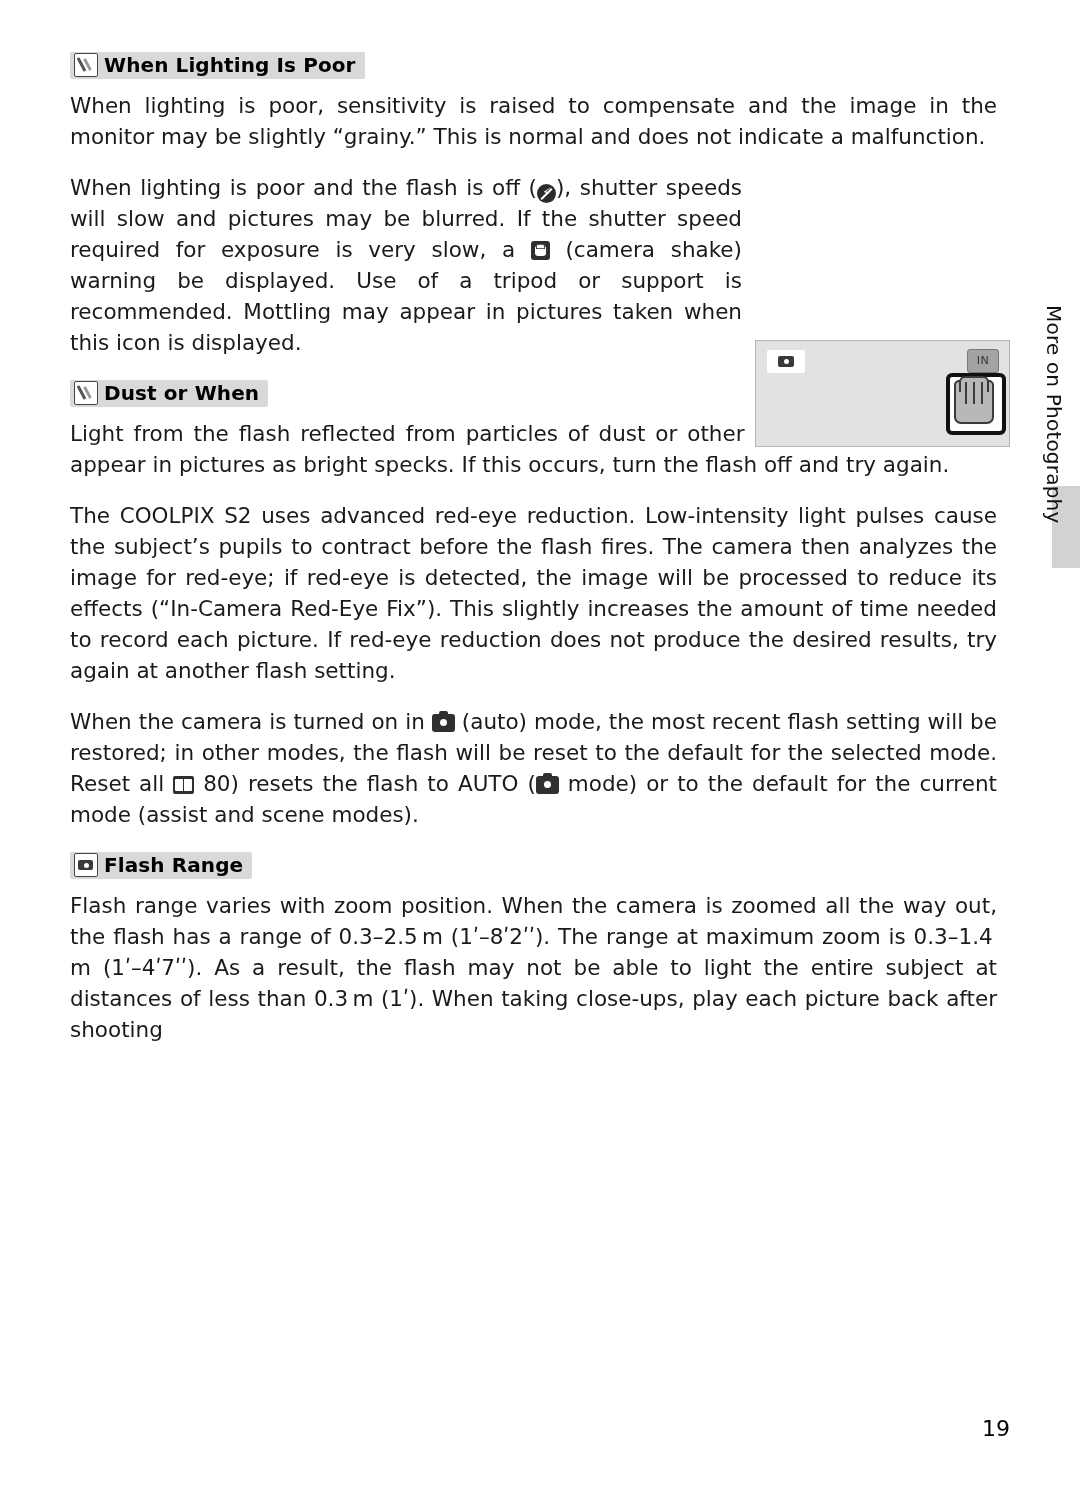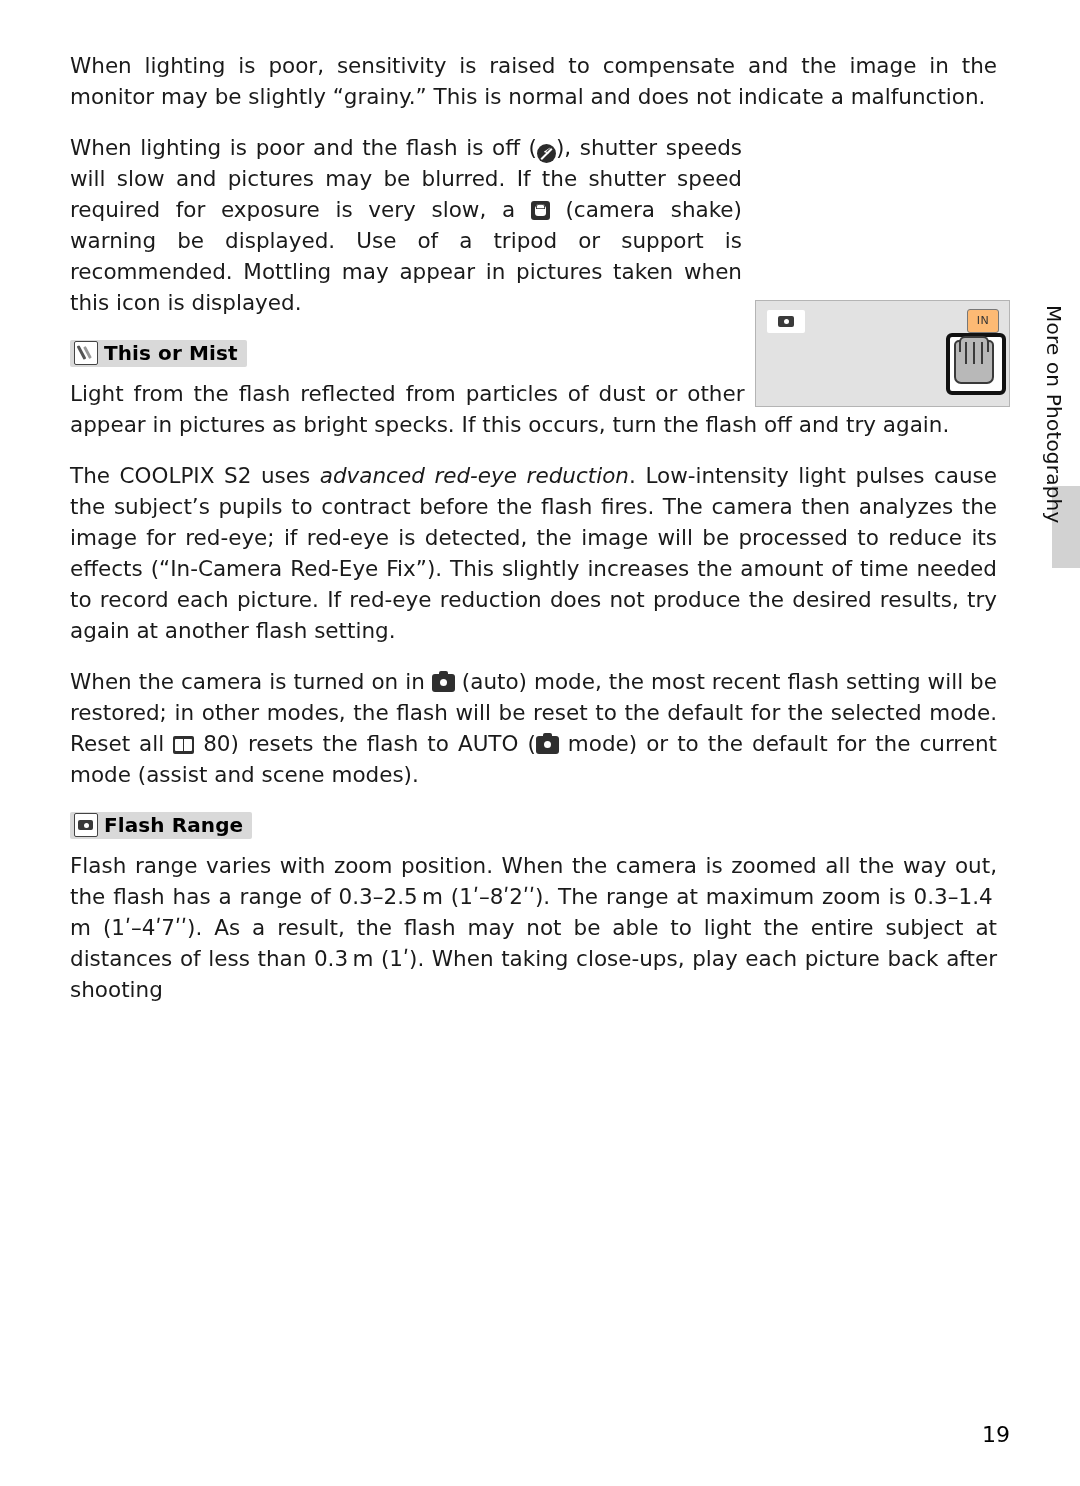--- a/index.html
+++ b/index.html
@@ -113,21 +113,21 @@
     line-height: 31px;
     margin: 0 13px 20px 0;
     text-align: justify;
     color: #1a1a1a;
   }
   p.body.last { margin-bottom: 22px; }
   .narrow {
     width: 672px;
     text-align: justify;
   }
-  .italic { font-style: italic; }
+  .italic { }
   .bold { font-weight: normal; }
 
   
   .inl {
     display: inline-block;
     vertical-align: -3px;
     position: relative;
   }
   .inl-flashoff {
     width: 19px; height: 19px;
@@ -243,21 +243,21 @@
     position: absolute;
     left: 16.5px; top: 9px;
     width: 5px; height: 5px;
     background: #ffffff;
     border-radius: 50%;
   }
   .monitor .m-mem {
     position: absolute;
     right: 10px; top: 8px;
     width: 30px; height: 22px;
-    background: #fdba74;
+    background: #a3a3a3;
     border: 1px solid #777;
     border-radius: 3px;
     font-size: 11px;
     line-height: 22px;
     text-align: center;
     color: #333;
     letter-spacing: 0.5px;
   }
   .monitor .m-shake {
     position: absolute;
@@ -317,51 +317,57 @@
     font-weight: normal;
     letter-spacing: 0.2px;
     color: #111;
     white-space: nowrap;
   }
 
   
   .pageno {
     position: absolute;
     right: 70px;
-    bottom: 39px;
+    bottom: 45px;
     font-size: 22px;
     color: #000;
   }
 </style>
 </head>
 <body>
 
 <div class="page">
 
   <div class="content">
 
+    <div class="heading">
+      <span class="bar">
+        <span class="badge ico-pencil"></span>
+        <span class="htext">When Lighting Is Poor</span>
+      </span>
+    </div>
     <p class="body">When lighting is poor, sensitivity is raised to compensate and the image in the monitor may be slightly “grainy.”  This is normal and does not indicate a malfunction.</p>
 
 
     <div style="position:relative;">
       <div class="monitor">
         <div class="m-mode"></div>
         <div class="m-mem">IN</div>
         <div class="m-shake">
             <span class="hand"></span>
           </div>
       </div>
 
       <p class="body narrow"><span>When lighting is poor and the flash is off (</span><span class="inl inl-flashoff"><span>⚡</span></span><span>), shutter speeds will slow and pictures may be blurred.  If the shutter speed required for exposure is very slow, a </span><span class="inl inl-hand"></span><span> (camera shake) warning be displayed.  Use of a tripod or support is recommended.  Mottling may appear in pictures taken when this icon is displayed.</span></p>
     </div>
 
     <div class="heading">
       <span class="bar">
         <span class="badge ico-pencil"></span>
-        <span class="htext">This or Mist</span>
+        <span class="htext">Dust or When</span>
       </span>
     </div>
     <p class="body">Light from the flash reflected from particles of dust or other matter in the air may appear in pictures as bright specks.  If this occurs, turn the flash off and try again.</p>
 
     <p class="body"><span>The COOLPIX S2 uses </span><span class="italic">advanced red-eye reduction</span><span>.  Low-intensity light pulses cause the subject’s pupils to contract before the flash fires.  The camera then analyzes the image for red-eye; if red-eye is detected, the image will be processed to reduce its effects (“In-Camera Red-Eye Fix”).  This slightly increases the amount of time needed to record each picture.  If red-eye reduction does not produce the desired results, try again at another flash setting.</span></p>
 
     <p class="body"><span>When the camera is turned on in </span><span class="inl inl-auto"></span><span> (auto) mode, the most recent flash setting will be restored; in other modes, the flash will be reset to the default for the selected mode. </span><span class="bold">Reset all</span> <span class="inl inl-book"></span><span> 80) resets the flash to </span><span class="bold">AUTO</span> (<span class="inl inl-auto"></span><span> mode) or to the default for the current mode (assist and scene modes).</span></p>
 
     <div class="heading">
       <span class="bar">

